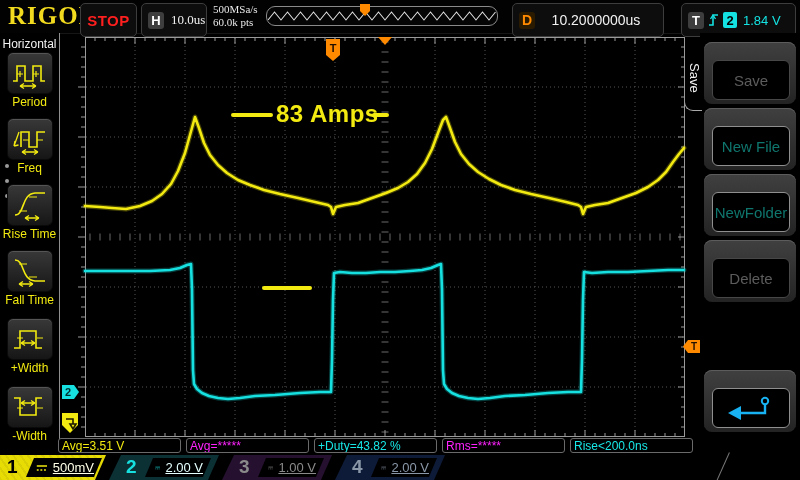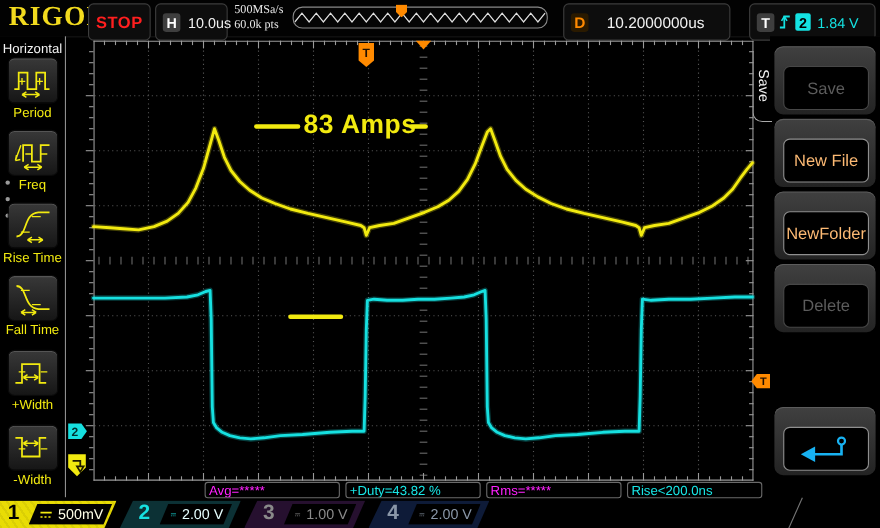--- a/index.html
+++ b/index.html
@@ -9,21 +9,21 @@
   .topbar{position:absolute;left:0;top:0;width:800px;height:33px;background:#020202;border-bottom:1px solid #161616;}
   .logo{position:absolute;left:8px;top:2px;font-family:"Liberation Serif",serif;font-weight:bold;
         font-size:25px;color:#f2da1e;letter-spacing:1px;}
   .tpanel{position:absolute;top:3px;height:26px;background:#0d0d0d;border:1px solid #3d3d3d;border-radius:5px;
           display:flex;align-items:center;box-sizing:border-box;padding:16px 6px;}
   .stop-panel{left:80px;width:57px;justify-content:center;}
   .stop-txt{color:#ff1f1f;font-weight:bold;font-size:15px;letter-spacing:.5px;}
   .h-panel{left:141px;width:66px;}
   .badge-dark{background:#3e3e3e;color:#fff;font-weight:bold;font-size:13px;border-radius:3px;
               width:16px;height:17px;display:flex;align-items:center;justify-content:center;flex:0 0 auto;}
-  .h-val{color:#f2f2f2;font-size:13px;margin-left:7px;}
+  .h-val{color:#f2f2f2;font-size:13px;margin-left:7px;font-family:Liberation Serif, serif;}
   .acq{position:absolute;left:213px;top:3px;color:#e8e8e8;font-size:11px;line-height:13px;font-family:Liberation Serif, serif;}
   .preview{position:absolute;left:266px;top:6px;width:232px;height:20px;background:#050505;
            border:1px solid #8a8a8a;border-radius:9px;box-sizing:border-box;overflow:hidden;}
   .preview-pin{position:absolute;left:360px;top:4px;width:10px;height:12px;background:#ff8a00;
                clip-path:polygon(0 0,100% 0,100% 58%,50% 100%,0 58%);z-index:3;}
   .d-panel{left:512px;width:152px;}
   .badge-orange{color:#ff8a00;font-weight:bold;font-size:14px;background:#2a1a00;border-radius:3px;
                 width:16px;height:17px;display:flex;align-items:center;justify-content:center;}
   .d-val{color:#f2f2f2;font-size:14px;margin:0 auto;}
   .t-panel{left:681px;width:115px;gap:4px;}
@@ -41,21 +41,21 @@
   .scroll-dots{position:absolute;left:5px;top:164px;display:flex;flex-direction:column;gap:11px;}
   .scroll-dots i{width:4px;height:4px;border-radius:50%;background:#9a9a9a;}
   
   .rsidebar{position:absolute;left:700px;top:33px;width:100px;height:419px;background:#000;}
   .save-tab{position:absolute;left:684px;top:46px;width:17px;height:64px;color:#f2f2f2;font-size:13px;
             writing-mode:vertical-rl;text-align:center;border-left:1px solid #aaa;border-bottom:1px solid #aaa;
             border-radius:0 0 0 9px;background:#000;}
   .rpanel{position:absolute;left:704px;width:92px;height:62px;border-radius:8px;
           background:linear-gradient(#404040,#232323);box-shadow:inset 0 1px 0 #5c5c5c;}
   .rbtn{position:absolute;left:712px;width:76px;height:38px;border-radius:6px;background:#000;
-        border:1px solid #8f8f8f;color:#fdba74;font-size:15px;display:flex;align-items:center;justify-content:center;}
+        border:1px solid #8f8f8f;color:#0f766e;font-size:15px;display:flex;align-items:center;justify-content:center;}
   .rbtn.disabled{color:#5c5c5c;border-color:#474747;}
   
   .annotation{position:absolute;color:#f2ea10;font-size:24px;font-weight:600;letter-spacing:.5px;z-index:5;}
   .ann-line{position:absolute;background:#f2ea10;height:4px;border-radius:2px;z-index:5;}
   
   .meas-box{position:absolute;top:438px;height:15px;width:123px;background:#000;border:1px solid #6a6a6a;
             border-radius:3px;font-size:12px;line-height:14px;padding-left:3px;box-sizing:border-box;
             white-space:nowrap;overflow:hidden;}
   .c-yellow{color:#f2ea10;} .c-magenta{color:#ff22ff;} .c-cyan{color:#18e7e7;}
   
@@ -64,21 +64,21 @@
   .hatch{background-image:repeating-linear-gradient(55deg,rgba(255,255,255,.05) 0 2px,transparent 2px 6px);}
   #ch1{left:0;width:106px;background:#e8dc05;clip-path:polygon(0 0,100% 0,calc(100% - 11px) 100%,0 100%);
        background-image:repeating-linear-gradient(55deg,rgba(0,0,0,.06) 0 2px,transparent 2px 6px);}
   #ch2{left:109px;width:110px;background:#0c3135;clip-path:polygon(12px 0,100% 0,calc(100% - 11px) 100%,0 100%);}
   #ch3{left:222px;width:110px;background:#26102f;clip-path:polygon(12px 0,100% 0,calc(100% - 11px) 100%,0 100%);}
   #ch4{left:335px;width:110px;background:#0e1b38;clip-path:polygon(12px 0,100% 0,calc(100% - 11px) 100%,0 100%);}
   .ch-num{position:absolute;top:1px;font-size:19px;font-weight:bold;}
   .ch-inner{position:absolute;top:3px;height:19px;background:#000;display:flex;align-items:center;gap:5px;
             padding:0 8px 0 10px;box-sizing:border-box;
             clip-path:polygon(8px 0,100% 0,calc(100% - 8px) 100%,0 100%);}
-  .ch-val{font-size:13px;white-space:nowrap;}
+  .ch-val{font-size:13px;white-space:nowrap;text-decoration:underline;}
   .sep-line{position:absolute;width:1px;height:34px;background:#777;transform:rotate(24deg);}
   svg{display:block;}
   .overlay{position:absolute;left:0;top:0;z-index:2;pointer-events:none;}
 </style>
 </head>
 <body>
 
 <div class="screen">
 
   <div class="topbar">
@@ -553,20 +553,21 @@
         <path d="M66 419 H73 V424 M70 424 H76 L73 429 Z" fill="none" stroke="#201c00" stroke-width="1.6"></path>
       </g>
     </g>
   </svg>
 
   <div class="annotation" style="left:276px;top:100px">83 Amps</div>
   <div class="ann-line" style="left:231px;top:113px;width:42px"></div>
   <div class="ann-line" style="left:372px;top:113px;width:17px"></div>
   <div class="ann-line" style="left:262px;top:286px;width:50px"></div>
 
+  <div class="meas-box c-yellow" style="left:58px">Avg=3.51 V</div>
   <div class="meas-box c-magenta" style="left:186px">Avg=*****</div>
   <div class="meas-box c-cyan" style="left:314px">+Duty=43.82 %</div>
   <div class="meas-box c-magenta" style="left:442px">Rms=*****</div>
   <div class="meas-box c-cyan" style="left:570px">Rise&lt;200.0ns</div>
 
   <div class="chbar">
     <div class="chbadge" id="ch1">
       <span class="ch-num" style="left:7px;color:#000">1</span>
       <div class="ch-inner" style="left:26px;width:76px">
         <svg width="15" height="10" viewBox="0 0 15 10">

